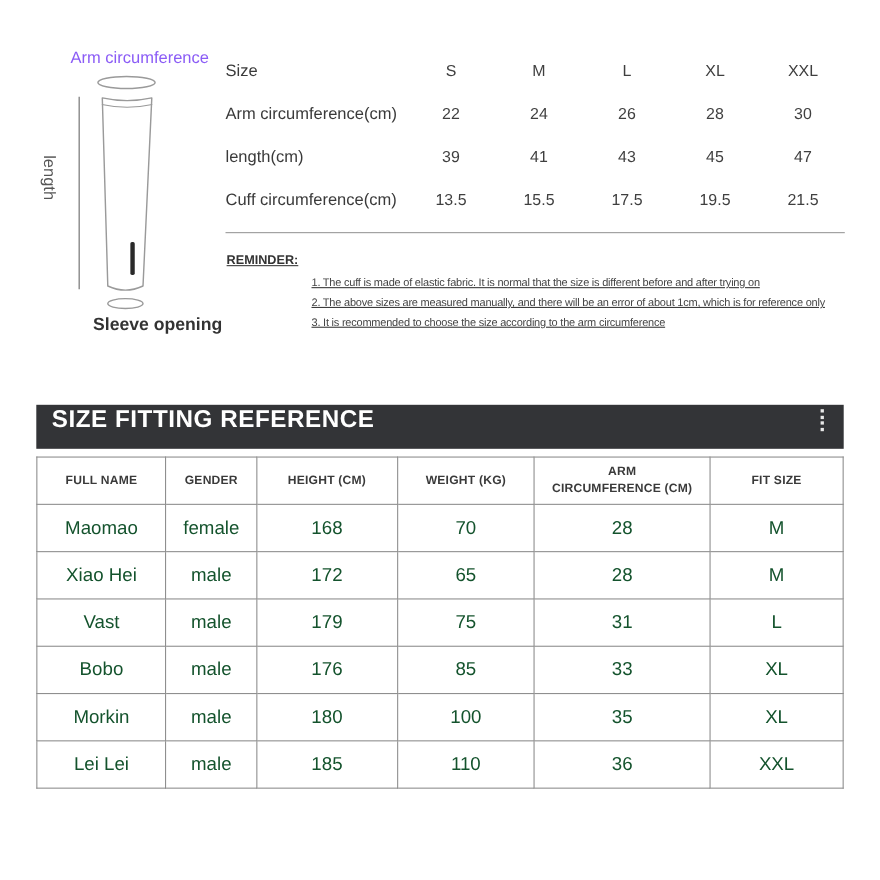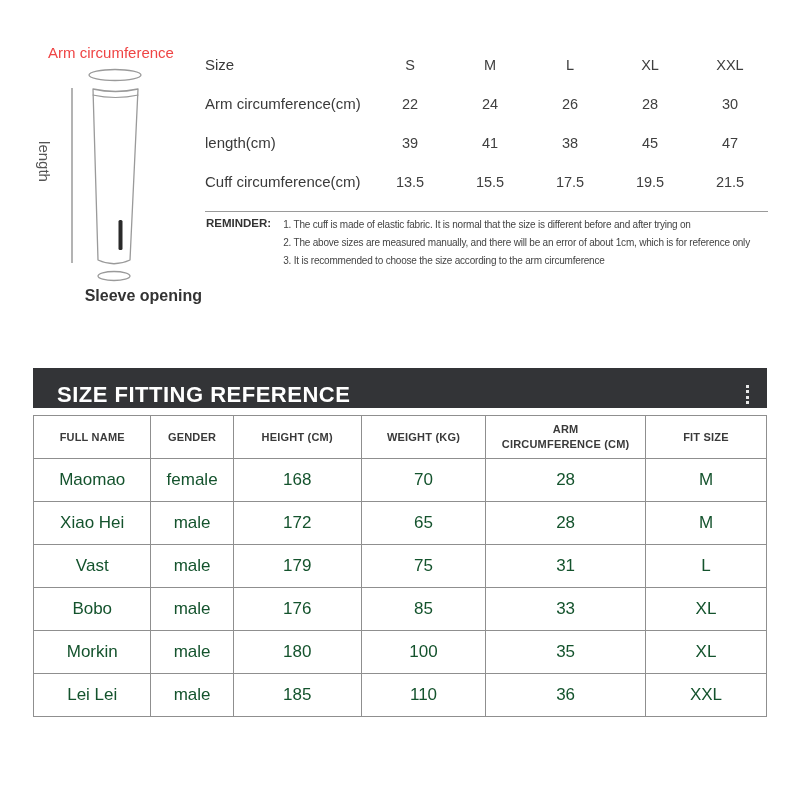--- a/index.html
+++ b/index.html
@@ -4,22 +4,22 @@
 <style>
   html,body{margin:0;padding:0;}
   body{
     width:800px;height:800px;background:#ffffff;
     font-family:"Liberation Sans", sans-serif;color:#3c3c3c;
     position:relative;overflow:hidden;
   }
   
   .spec{position:relative;height:368px;}
   .diag-top-label{
-    position:absolute;left:24px;top:44px;width:174px;text-align:center;
-    font-size:15px;color:#ef4444;
+    position:absolute;left:40px;top:44px;width:174px;text-align:center;
+    font-size:15px;color:#8b5cf6;
   }
   .sleeve-svg{position:absolute;left:55px;top:64px;}
   .length-label{
     position:absolute;left:24px;top:153px;font-size:15px;color:#555;
     transform:rotate(90deg);
   }
   .diag-bottom-label{
     position:absolute;left:30px;top:287px;width:172px;text-align:right;
     font-size:16px;color:#333;font-weight:bold;
   }
@@ -32,29 +32,29 @@
     font-size:15px;color:#3a3a3a;white-space:nowrap;
   }
   .st-val{
     height:39px;display:flex;align-items:center;justify-content:center;
     font-size:14.5px;color:#3f3f3f;
   }
   .divider{
     position:absolute;left:205px;top:211px;width:563px;height:0;
     border-top:1px solid #9a9a9a;
   }
-  .reminder{position:absolute;left:206px;top:216px;display:flex;gap:12px;}
+  .reminder{position:absolute;left:206px;top:230px;display:flex;gap:12px;text-decoration:underline;}
   .reminder-label{font-size:11.5px;font-weight:bold;color:#333;padding-top:1px;white-space:nowrap;}
-  .reminder-notes{display:flex;flex-direction:column;}
+  .reminder-notes{display:flex;flex-direction:column;margin-top:19px;}
   .note{font-size:10px;line-height:18px;color:#444;letter-spacing:-0.2px;white-space:nowrap;}
   
   .fitting{position:absolute;left:33px;top:368px;width:734px;}
   .bar{
-    height:40px;background:#333437;display:flex;align-items:flex-end;
-    justify-content:space-between;padding:0 14px 0 24px;box-sizing:border-box;
+    height:40px;background:#333437;display:flex;align-items:flex-start;
+    justify-content:space-between;padding:0 14px 0 14px;box-sizing:border-box;
   }
   .bar-title{
     font-size:22px;font-weight:bold;color:#ffffff;letter-spacing:0.5px;
   }
   .dots{display:flex;flex-direction:column;gap:2.5px;padding:4px;cursor:pointer;}
   .dots i{width:3px;height:3px;background:#e8e8e8;display:block;}
   .fit-table{
     width:100%;border-collapse:collapse;margin-top:7px;table-layout:fixed;padding-left:28px;
   }
   .fit-table th,.fit-table td{
@@ -104,21 +104,21 @@
       <div class="st-val">XXL</div>
       <div class="st-label">Arm circumference(cm)</div>
       <div class="st-val">22</div>
       <div class="st-val">24</div>
       <div class="st-val">26</div>
       <div class="st-val">28</div>
       <div class="st-val">30</div>
       <div class="st-label">length(cm)</div>
       <div class="st-val">39</div>
       <div class="st-val">41</div>
-      <div class="st-val">38</div>
+      <div class="st-val">43</div>
       <div class="st-val">45</div>
       <div class="st-val">47</div>
       <div class="st-label">Cuff circumference(cm)</div>
       <div class="st-val">13.5</div>
       <div class="st-val">15.5</div>
       <div class="st-val">17.5</div>
       <div class="st-val">19.5</div>
       <div class="st-val">21.5</div>
     </div>
 

